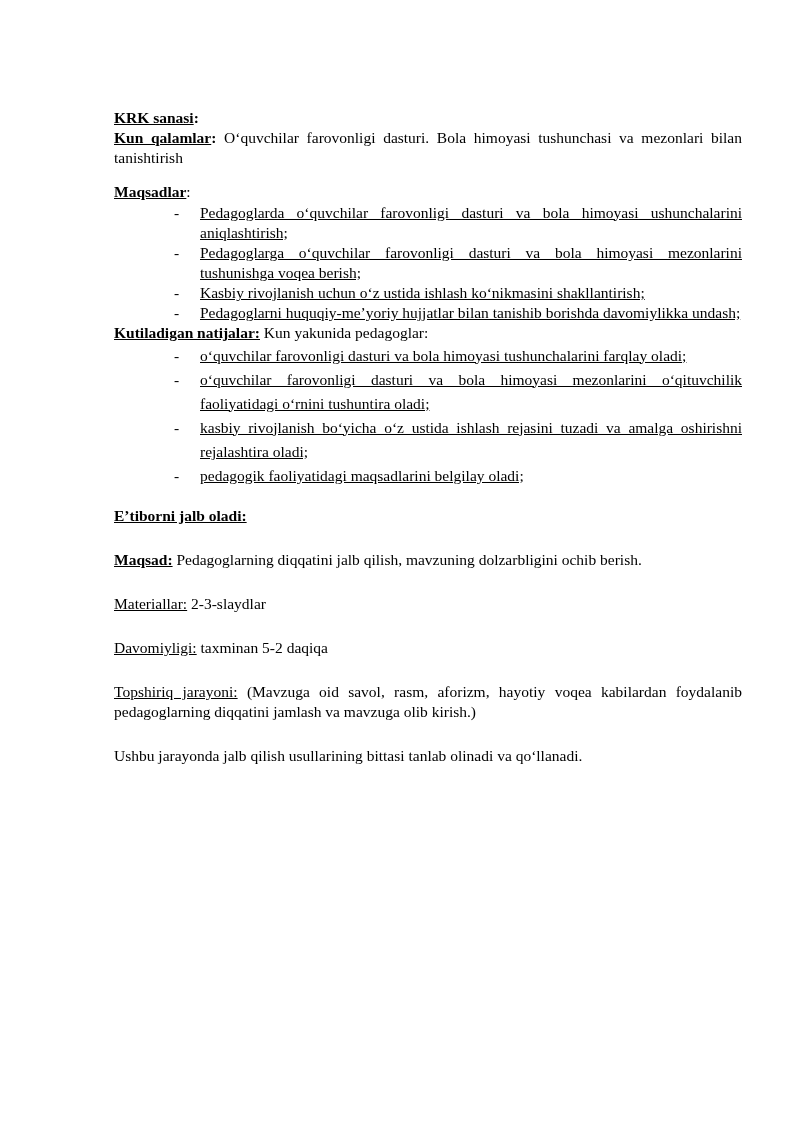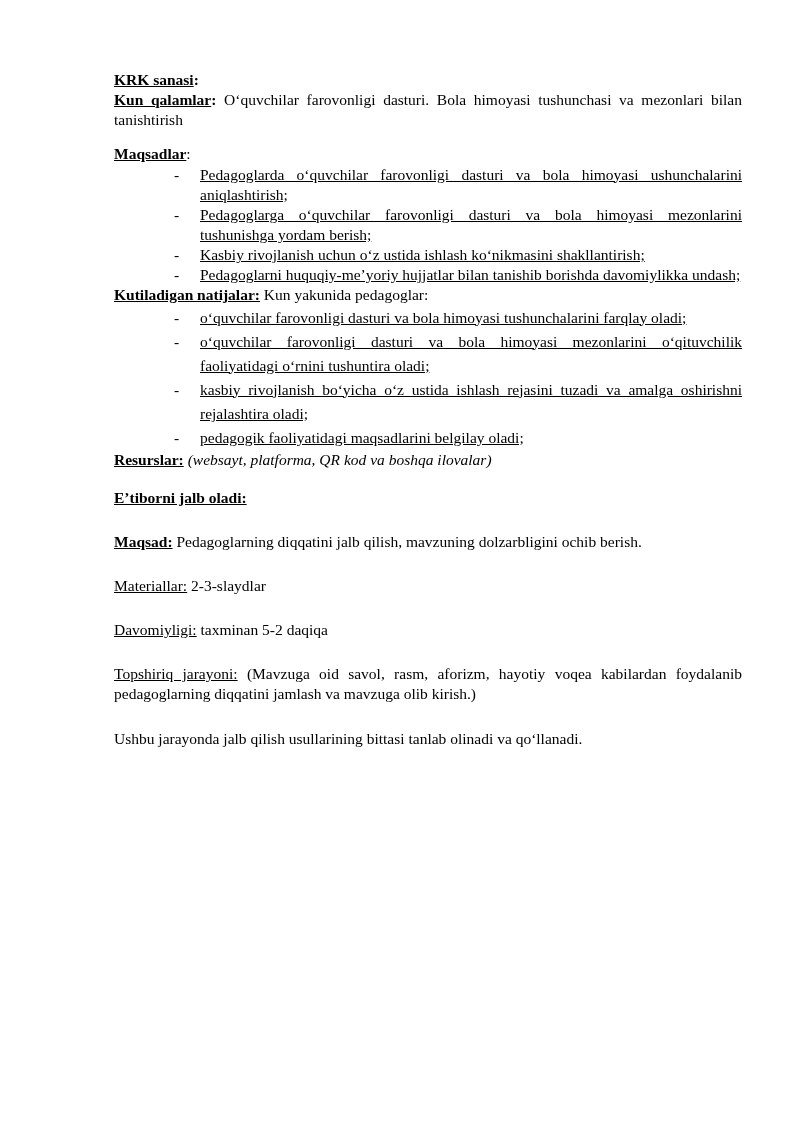--- a/index.html
+++ b/index.html
@@ -10,21 +10,21 @@
   body {
     width: 800px;
     height: 1131px;
     font-family: "Liberation Serif", serif;
     color: #000000;
   }
   .page {
     width: 800px;
     height: 1131px;
     box-sizing: border-box;
-    padding: 70px 58px 60px 114px;
+    padding: 108px 58px 60px 114px;
     position: relative;
   }
   .doc {
     font-size: 15.5px;
     line-height: 1.30;
     text-align: justify;
   }
   .u { text-decoration: underline; }
   .b { font-weight: bold; }
   .i { font-style: italic; }
@@ -79,36 +79,35 @@
     <p class="para"><span class="b u">KRK sanasi</span><span class="b">:</span></p>
 
     <p class="para"><span class="b u">Kun qalamlar</span><span class="b">:</span><span> O‘quvchilar farovonligi dasturi. Bola himoyasi tushunchasi va mezonlari bilan tanishtirish</span></p>
 
     <div class="spacer-sm"></div>
 
     <p class="para"><span class="b u">Maqsadlar</span><span>:</span></p>
 
     <ul class="dash tight">
       <li>Pedagoglarda o‘quvchilar farovonligi dasturi va bola himoyasi ushunchalarini aniqlashtirish;</li>
-      <li>Pedagoglarga o‘quvchilar farovonligi dasturi va bola himoyasi mezonlarini tushunishga yordam berish;</li>
+      <li>Pedagoglarga o‘quvchilar farovonligi dasturi va bola himoyasi mezonlarini tushunishga voqea berish;</li>
       <li>Kasbiy rivojlanish uchun o‘z ustida ishlash ko‘nikmasini shakllantirish;</li>
       <li>Pedagoglarni huquqiy-me’yoriy hujjatlar bilan tanishib borishda davomiylikka undash;</li>
     </ul>
 
     <p class="para"><span class="b u">Kutiladigan natijalar:</span><span> Kun yakunida pedagoglar:</span></p>
 
     <ul class="dash loose">
       <li>o‘quvchilar farovonligi dasturi va bola himoyasi tushunchalarini farqlay oladi;</li>
       <li>o‘quvchilar farovonligi dasturi va bola himoyasi mezonlarini o‘qituvchilik faoliyatidagi o‘rnini tushuntira oladi;</li>
       <li>kasbiy rivojlanish bo‘yicha o‘z ustida ishlash rejasini tuzadi va amalga oshirishni rejalashtira oladi;</li>
       <li>pedagogik faoliyatidagi maqsadlarini belgilay oladi;</li>
     </ul>
 
 
-    <p class="para"><span class="b u">Resurslar:</span><span class="i"> (websayt, platforma, QR kod va boshqa ilovalar)</span></p>
 
     <div class="spacer-md"></div>
 
     <p class="para"><span class="b u">E’tiborni jalb oladi:</span></p>
 
     <div class="block">
       <span class="b u">Maqsad:</span><span> Pedagoglarning diqqatini jalb qilish, mavzuning dolzarbligini ochib berish.</span>
     </div>
 
     <div class="block">

